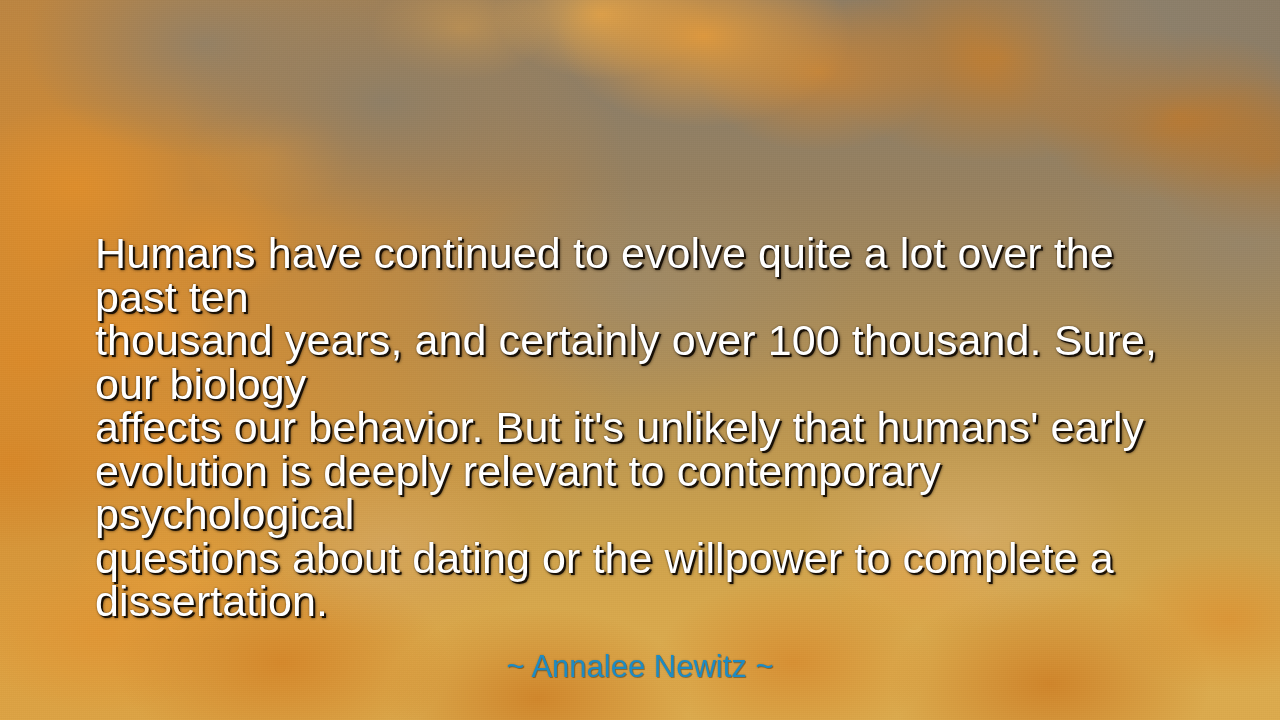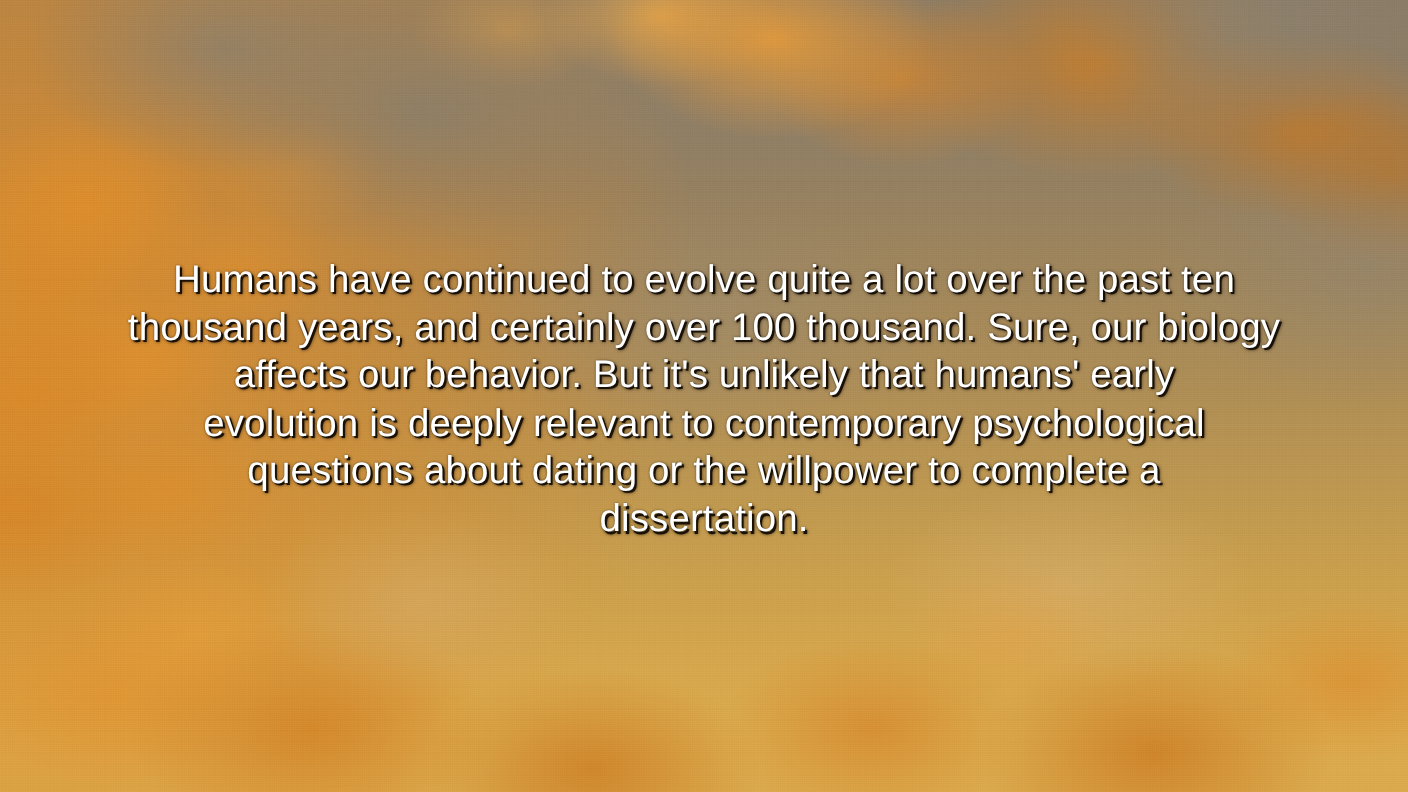--- a/index.html
+++ b/index.html
@@ -103,23 +103,23 @@
     right: 0;
     top: 232px;
     display: flex;
     flex-direction: column;
     align-items: center;
   }
 
   .quote-text {
     width: 1090px;
     margin: 0;
-    text-align: center;
+    text-align: left;
     color: #ffffff;
-    font-size: 35px;
+    font-size: 43px;
     line-height: 43.5px;
     font-weight: 400;
     letter-spacing: .1px;
     text-shadow:
       2px 2px 0 rgba(20,12,4,.92),
       2px 2px 3px rgba(20,12,4,.75),
       0 0 2px rgba(30,18,6,.55);
     white-space: pre-wrap;
   }
 
@@ -148,15 +148,16 @@
   <div class="sky-layer sky-haze"></div>
   <div class="sky-layer sky-grain"></div>
 
   <div class="quote-wrap">
     <p class="quote-text">Humans have continued to evolve quite a lot over the past ten
 thousand years, and certainly over 100 thousand. Sure, our biology
 affects our behavior. But it's unlikely that humans' early
 evolution is deeply relevant to contemporary psychological
 questions about dating or the willpower to complete a
 dissertation.</p>
+    <p class="attribution">~ Annalee Newitz ~</p>
   </div>
 
 </div>
 
 </body></html>

